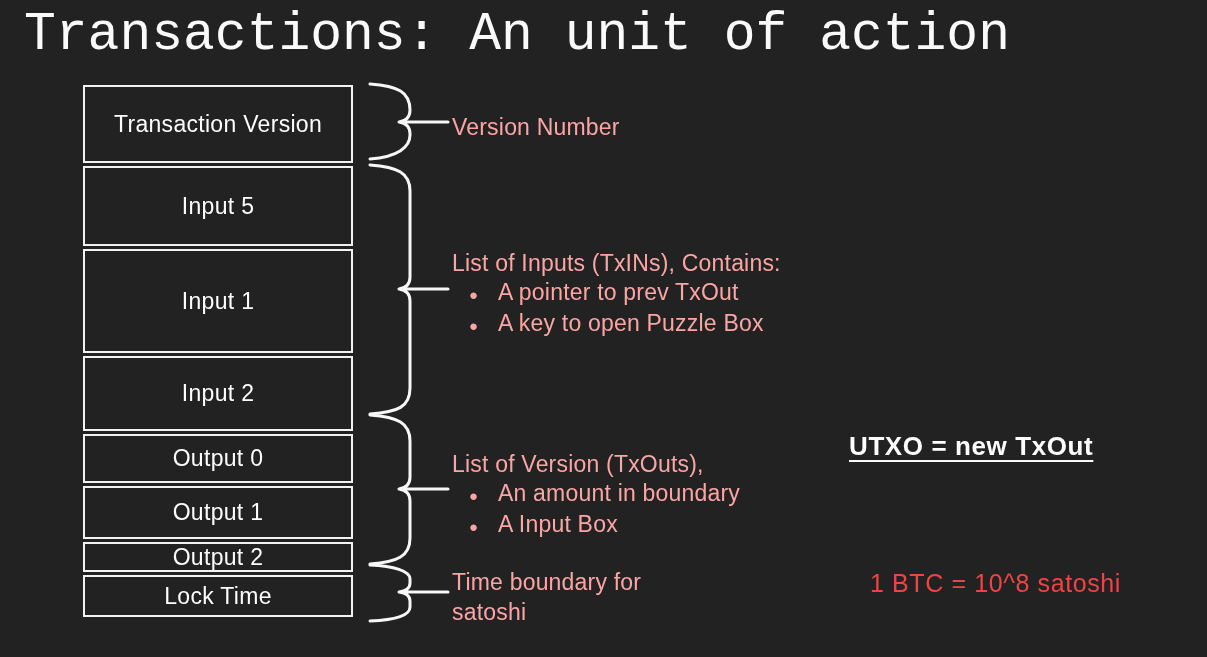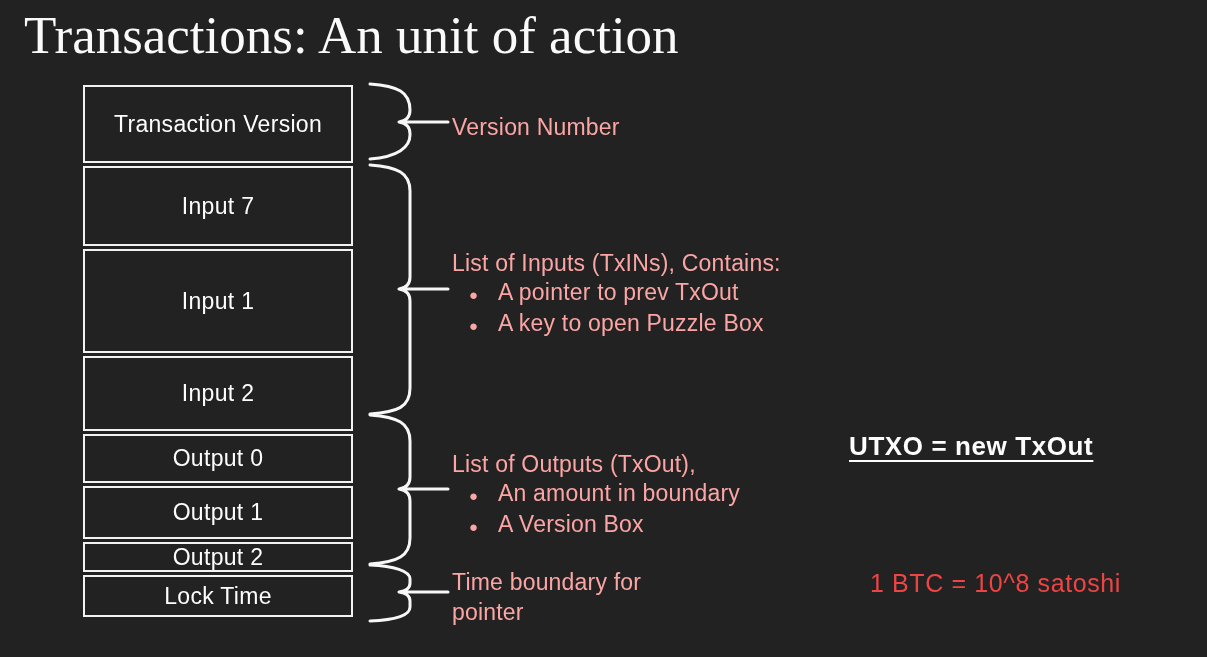--- a/index.html
+++ b/index.html
@@ -10,21 +10,21 @@
     background: #222222;
     color: #ffffff;
     font-family: "Liberation Sans", sans-serif;
     overflow: hidden;
   }
   .title {
     position: absolute;
     left: 24px;
     top: 4px;
     margin: 0;
-    font-family: Liberation Serif, serif;
+    font-family: Liberation Mono, monospace;
     font-weight: 400;
     font-size: 53px;
     line-height: 62px;
     color: #fafafa;
     white-space: nowrap;
   }
   .box-stack {
     position: absolute;
     left: 47px;
     top: 85px;
@@ -95,21 +95,21 @@
 
 <div class="slide">
 
   <h1 class="title">Transactions: An unit of action</h1>
 
   <div class="box-stack">
     <div class="tx-box" style="height:78px">
       <span>Transaction Version</span>
     </div>
     <div class="tx-box" style="height:80px">
-      <span>Input 7</span>
+      <span>Input 5</span>
     </div>
     <div class="tx-box" style="height:104px">
       <span>Input 1</span>
     </div>
     <div class="tx-box" style="height:75px">
       <span>Input 2</span>
     </div>
     <div class="tx-box" style="height:49px">
       <span>Output 0</span>
     </div>
@@ -147,32 +147,32 @@
       <span class="dot">●</span>
       <span>A pointer to prev TxOut</span>
     </div>
     <div class="bullet-row">
       <span class="dot">●</span>
       <span>A key to open Puzzle Box</span>
     </div>
   </div>
 
   <div class="note" style="left:452px; top:450px">
-    <div>List of Outputs (TxOut),</div>
+    <div>List of Version (TxOuts),</div>
     <div class="bullet-row">
       <span class="dot">●</span>
       <span>An amount in boundary</span>
     </div>
     <div class="bullet-row">
       <span class="dot">●</span>
-      <span>A Version Box</span>
+      <span>A Input Box</span>
     </div>
   </div>
 
   <div class="note lock-note" style="left:452px; top:567px">
     <div>Time boundary for</div>
-    <div>pointer</div>
+    <div>satoshi</div>
   </div>
 
   <div class="utxo-note">UTXO = new TxOut</div>
   <div class="btc-note">1 BTC = 10^8 satoshi</div>
 
 </div>
 
 </body></html>

